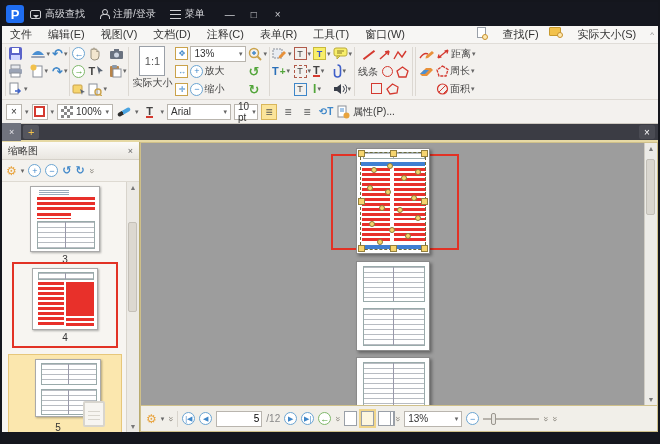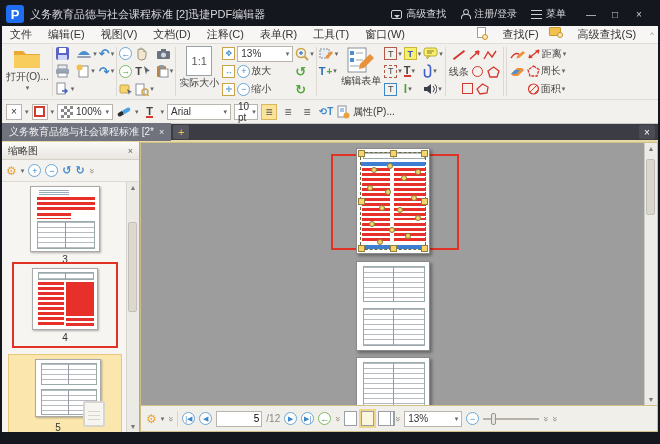--- a/index.html
+++ b/index.html
@@ -117,21 +117,20 @@
 
   svg { display:block; }
 </style>
 </head>
 <body>
 
 <div class="window">
 
   <div class="titlebar">
     <div class="logo">P</div>
-    <div class="tb-title">义务教育品德与社会课程标准 [2]迅捷PDF编辑器</div>
     <div class="tb-right">
       <div class="tb-item">
         <span class="bubble-ic"></span>
         <span>高级查找</span>
       </div>
       <div class="tb-item">
         <span class="person-ic"></span>
         <span>注册/登录</span>
       </div>
       <div class="tb-item">
@@ -164,36 +163,28 @@
       <div class="find-item">
         <span class="mini-doc">
             <span class="mini-mag"></span>
           </span>
         <span>查找(F)</span>
       </div>
       <div class="find-item">
         <span class="mini-folder" style="position:relative;">
             <span class="mini-mag"></span>
           </span>
-        <span>高级查找(S)</span>
+        <span>实际大小(S)</span>
       </div>
     </div>
     <span class="collapse-up">^</span>
   </div>
 
   <div class="toolbar">
 
-    <div class="bigcol">
-      <svg width="30" height="24" viewBox="0 0 30 24">
-        <path d="M2 5 h9 l3 3 h14 v14 h-26 z" fill="#e8a933"></path>
-        <path d="M2 9 h26 v13 h-26 z" fill="#f8cd5e"></path>
-      </svg>
-      <span>打开(O)...</span>
-      <span class="dd">▾</span>
-    </div>
 
     <div class="sep"></div>
 
     <div class="col">
       <div class="cell">
         <svg width="15" height="15" viewBox="0 0 15 15">
             <rect x="1" y="1" width="13" height="13" rx="2" fill="#5b63c9"></rect>
             <rect x="4" y="2" width="7" height="5" fill="#fff"></rect>
             <rect x="3" y="9" width="9" height="5" fill="#cfd4ff"></rect>
           </svg>
@@ -369,32 +360,20 @@
         <span class="dd">▾</span>
       </div>
       <div class="cell">
         <span style="font-size:11px;font-weight:bold;color:#2a6fb8">T</span>
         <span style="color:#52a53a;font-weight:bold;font-size:10px">+</span>
         <span class="dd">▾</span>
       </div>
       <div class="cell"></div>
     </div>
 
-    <div class="bigcol">
-      <svg width="30" height="28" viewBox="0 0 30 28">
-        <rect x="2" y="2" width="18" height="24" fill="#fff" stroke="#8a8f98"></rect>
-        <rect x="4" y="5" width="4" height="4" fill="#4a8fd2"></rect>
-          <line x1="10" y1="7" x2="17" y2="7" stroke="#9aa"></line>
-        <rect x="4" y="12" width="4" height="4" fill="#4a8fd2"></rect>
-          <line x1="10" y1="14" x2="17" y2="14" stroke="#9aa"></line>
-        <line x1="4" y1="20" x2="17" y2="20" stroke="#9aa"></line>
-        <path d="M14 18 l10 -10 l4 4 l-10 10 l-5 1 z" fill="#e8913a"></path>
-      </svg>
-      <span>编辑表单</span>
-    </div>
 
     <div class="col">
       <div class="cell">
           <span class="tframe">T</span>
           <span class="dd">▾</span>
         </div>
       <div class="cell">
           <span class="tframe" style="border-style:dashed">T</span>
           <span class="dd">▾</span>
         </div>
@@ -568,21 +547,20 @@
           <line x1="3" y1="4" x2="7" y2="4" stroke="#4a8fd2"></line>
           <line x1="3" y1="6" x2="7" y2="6" stroke="#4a8fd2"></line>
           <circle cx="9.5" cy="10.5" r="3" fill="#e8a33d"></circle>
         </svg>
       <span>属性(P)...</span>
     </div>
   </div>
 
   <div class="tabbar">
     <div class="tab">
-      <span>义务教育品德与社会课程标准 [2*</span>
       <span class="tab-close">×</span>
     </div>
     <div class="tab-add">+</div>
     <span class="spacer"></span>
     <div class="bar-close">×</div>
   </div>
 
   <div class="content">
 
     <div class="sidebar">

